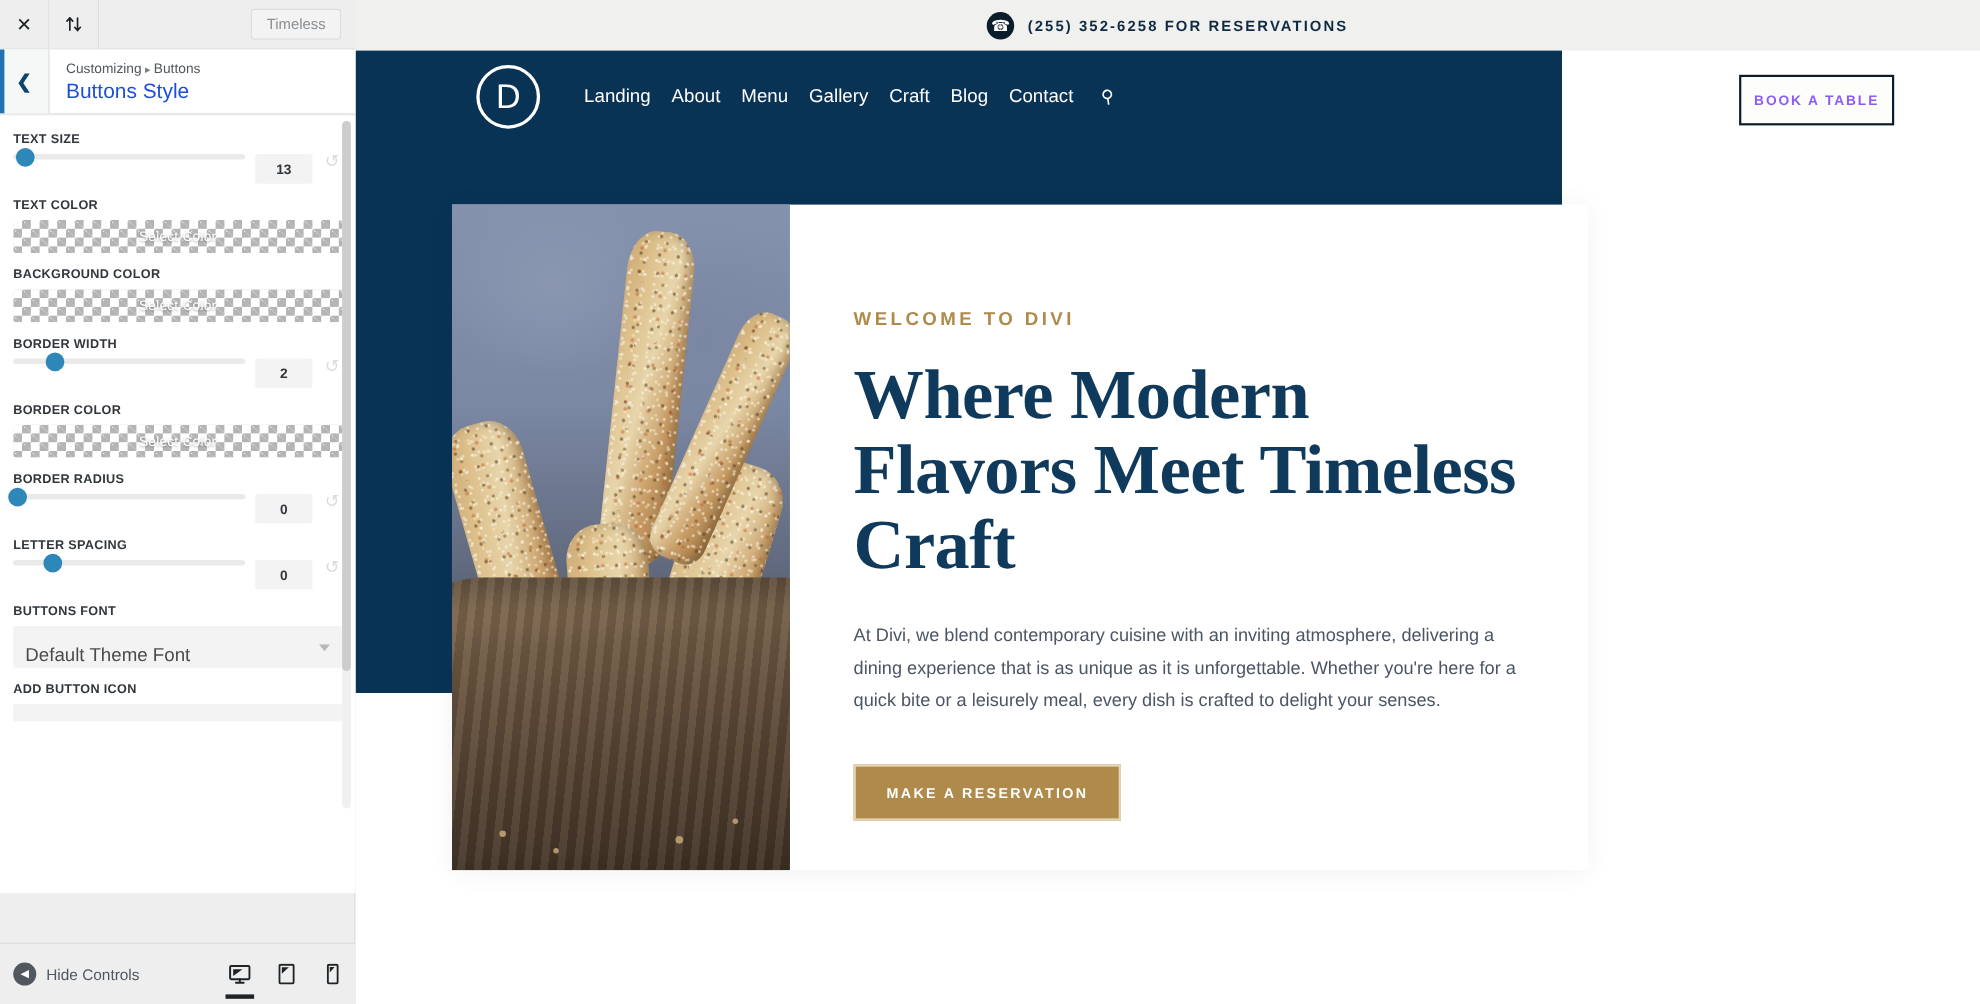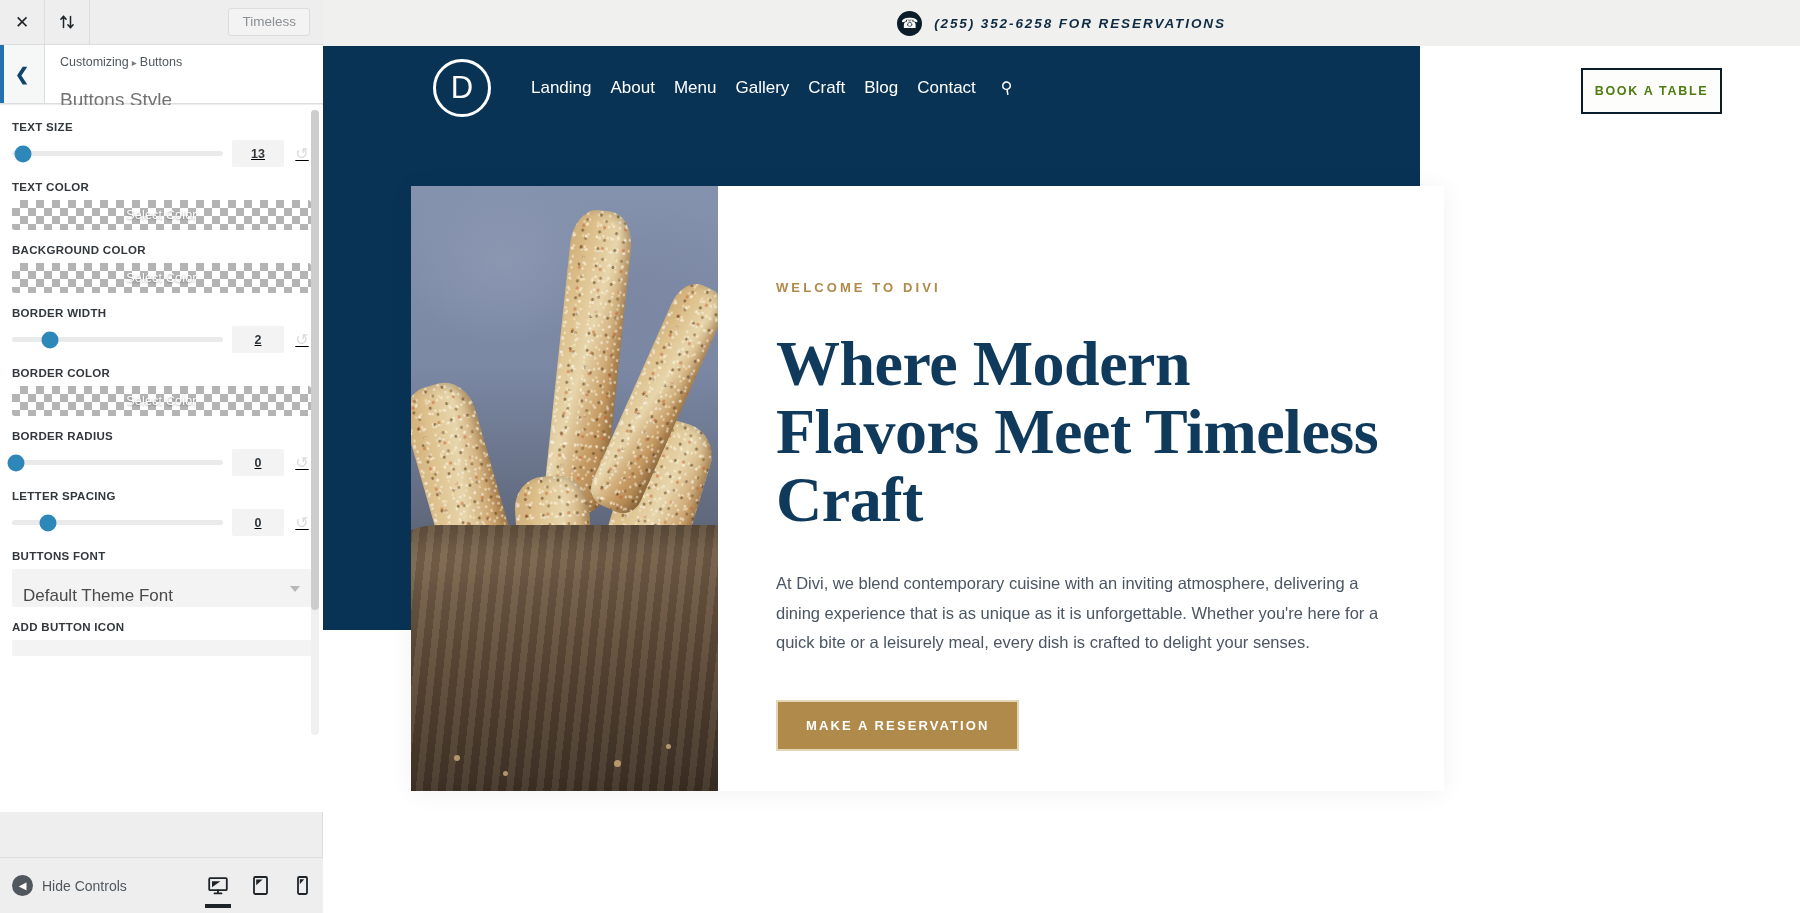--- a/index.html
+++ b/index.html
@@ -67,21 +67,21 @@
     width: 45px;
     display: flex; align-items: center; justify-content: center;
     background: #f6f7f7;
     border-right: 1px solid #dddddd;
     color: #10456b; font-size: 17px; font-weight: bold;
     cursor: pointer;
   }
   .cz-header-text { padding: 9px 0 0 15px; }
   .cz-breadcrumb { font-size: 12.5px; color: #50575e; line-height: 1.3; }
   .cz-breadcrumb .sep { margin: 0 3px; font-size: 10px; color: #787c82; }
-  .cz-panel-title { font-size: 19px; color: #737373; line-height: 1.5; font-weight: 400; margin-top: 16px; }
+  .cz-panel-title { font-size: 19px; color: #1d4ed8; line-height: 1.5; font-weight: 400; }
 
   
   .cz-body {
     position: absolute;
     top: 105px; left: 0;
     width: 323px; height: 707px;
     background: #ffffff;
     overflow: hidden;
     padding: 16px 12px 0 12px;
   }
@@ -97,21 +97,21 @@
   }
 
   .ctl { margin-bottom: 14px; }
   .ctl-label {
     font-size: 11.5px; font-weight: bold; letter-spacing: .3px;
     color: #32373c; text-transform: uppercase;
     margin-bottom: 7px; display: block;
   }
 
   
-  .slider-row { display: flex; align-items: center; gap: 9px; text-decoration: underline; }
+  .slider-row { display: flex; align-items: flex-start; gap: 9px; }
   .slider-track {
     position: relative; flex: 1; height: 5px;
     background: #eaeaea; border-radius: 3px;
   }
   .slider-knob {
     position: absolute; top: 50%;
     width: 17px; height: 17px; border-radius: 50%;
     background: #2e87b9; transform: translate(-50%, -50%);
     cursor: pointer;
   }
@@ -233,21 +233,21 @@
     gap: 12px;
   }
   .pv-phone-icon {
     width: 25px; height: 25px; border-radius: 50%;
     background: #0b1c2b; color: #ffffff;
     display: flex; align-items: center; justify-content: center;
     font-size: 14px;
   }
   .pv-phone-text {
     font-size: 13.5px; font-weight: bold;
-    letter-spacing: 1.9px; color: #0f2b44; font-style: italic;
+    letter-spacing: 1.9px; color: #0f2b44;
   }
 
   
   .pv-navy {
     position: absolute; left: 0; top: 46px;
     width: 1097px; height: 584px;
     background: #093355;
   }
 
   .pv-nav {
@@ -285,21 +285,21 @@
     box-shadow: 0 0 0 0 transparent;
     display: flex; align-items: center; justify-content: center;
     z-index: 25; cursor: pointer;
   }
   .pv-booktable-inner {
     width: 100%; height: 100%;
     border: 2px solid #0b1c2b;
     background: #fdfdfb;
     display: flex; align-items: center; justify-content: center;
     font-size: 12.5px; font-weight: bold; letter-spacing: 1.7px;
-    color: #4d7c0f;
+    color: #8b5cf6;
   }
 
   
   .pv-card {
     position: absolute; left: 88px; top: 186px;
     width: 1033px; height: 605px;
     background: #ffffff;
     display: flex;
     box-shadow: 0 2px 24px rgba(0,0,0,.06);
     z-index: 20;
@@ -353,24 +353,24 @@
   .crumb {
     position: absolute; border-radius: 50%;
     background: #c9a777; opacity: .85;
   }
 
   .pv-card-body {
     flex: 1;
     padding: 94px 64px 0 58px;
   }
   .pv-eyebrow {
-    font-size: 13px; font-weight: bold;
+    font-size: 17px; font-weight: bold;
     letter-spacing: 3.1px; color: #b08a4a;
     text-transform: uppercase;
-    margin-bottom: 35px;
+    margin-bottom: 25px;
   }
   .pv-h1 {
     font-family: "Liberation Serif", serif;
     font-size: 64px; line-height: 1.06;
     font-weight: bold; color: #0f3a5c;
     letter-spacing: -.5px;
     margin-bottom: 36px;
   }
   .pv-lead {
     font-size: 16.5px; line-height: 1.78;

